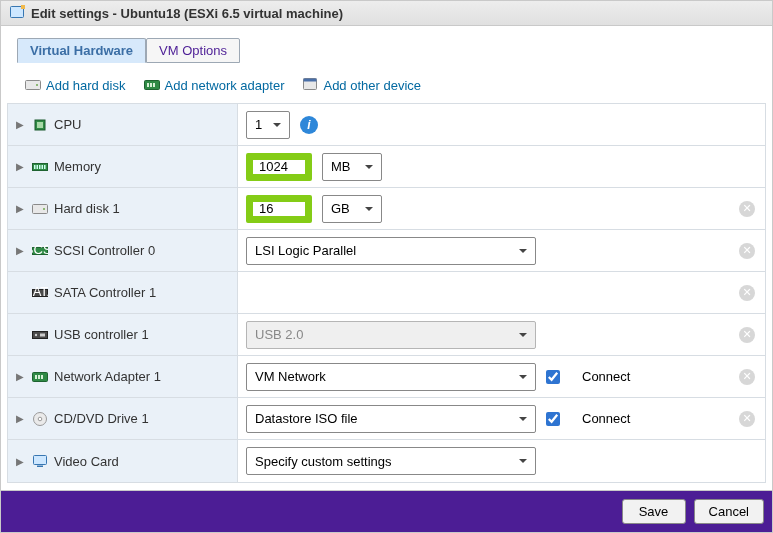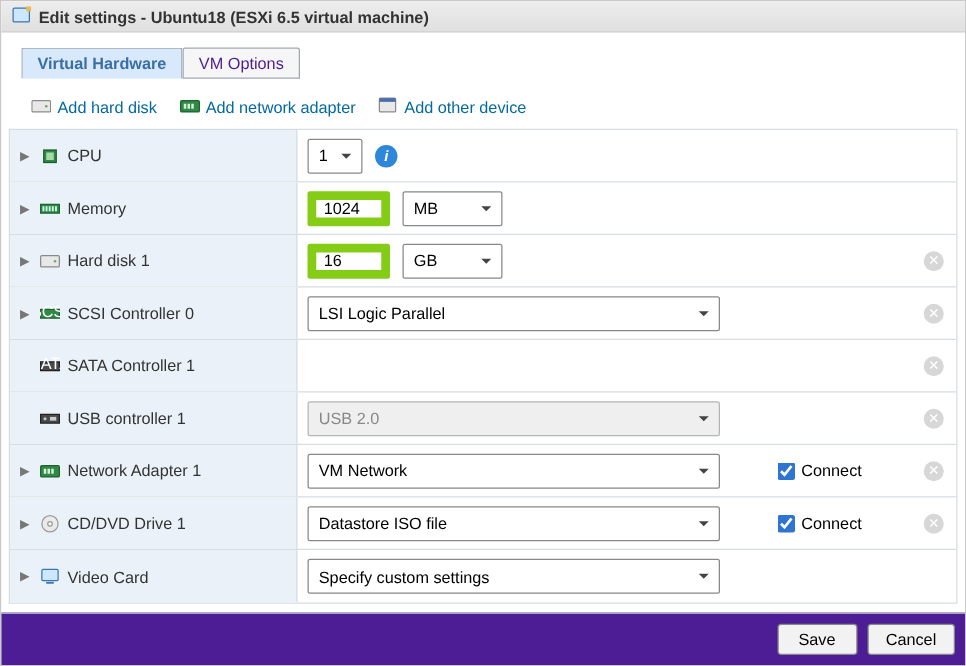--- a/index.html
+++ b/index.html
@@ -21,25 +21,25 @@
   .cell-label { width: 230px; background: #eaf1f8; display: flex; align-items: center; gap: 6px; padding: 0 8px; border-right: 1px solid #d7dde3; color: #333; }
   .cell-label .expander { width: 8px; color: #777; font-size: 10px; margin-right: 2px; cursor: pointer; }
   .cell-label .expander.blank { visibility: hidden; }
   .cell-label svg { width: 16px; height: 16px; flex-shrink: 0; }
   .cell-value { flex: 1; display: flex; align-items: center; padding: 6px 8px; gap: 10px; position: relative; }
   .text-input { width: 66px; height: 28px; padding: 0 6px; border: 7px solid #84cc16; border-radius: 2px; }
   .select { height: 28px; border: 1px solid #888; border-radius: 2px; background: #fff; padding: 0 22px 0 8px; position: relative; text-align: left; cursor: pointer; display: inline-flex; align-items: center; }
   .select::after { content: ""; position: absolute; right: 8px; top: 50%; margin-top: -2px; border: 4px solid transparent; border-top-color: #444; }
   .select.disabled { background: #efefef; color: #888; border-color: #b5b5b5; cursor: default; }
   .select.w44 { width: 44px; }
-  .select.w80 { width: 80px; }
-  .select.w280 { width: 330px; }
+  .select.w80 { width: 60px; }
+  .select.w280 { width: 290px; }
   .info-icon { width: 18px; height: 18px; border-radius: 50%; background: #2e87d9; color: #fff; display: inline-flex; align-items: center; justify-content: center; font-weight: bold; font-style: italic; font-size: 12px; cursor: pointer; }
   .remove-icon { position: absolute; right: 10px; top: 50%; margin-top: -8px; width: 16px; height: 16px; border-radius: 50%; background: #d7d7d7; color: #fff; display: flex; align-items: center; justify-content: center; font-size: 11px; cursor: pointer; }
-  .chk { display: flex; align-items: center; gap: 5px; margin-left: 36px; }
+  .chk { display: flex; align-items: center; gap: 22px; }
   .chk input { width: 14px; height: 14px; accent-color: #2e74d1; }
   .footer { position: absolute; left: 0; right: 0; bottom: 0; border-top: 1px solid #c9c9c9; background: #4c1d95; padding: 8px; display: flex; justify-content: flex-end; gap: 8px; }
   .btn { min-width: 64px; padding: 4px 14px; border: 1px solid #888; background: #f2f2f2; border-radius: 3px; cursor: pointer; }
 </style>
 </head>
 <body>
 
 <div class="titlebar">
   <svg viewBox="0 0 16 16">
       <rect x="1.5" y="1.5" width="13" height="11" rx="1" fill="#cde7ff" stroke="#3877b2"></rect>

